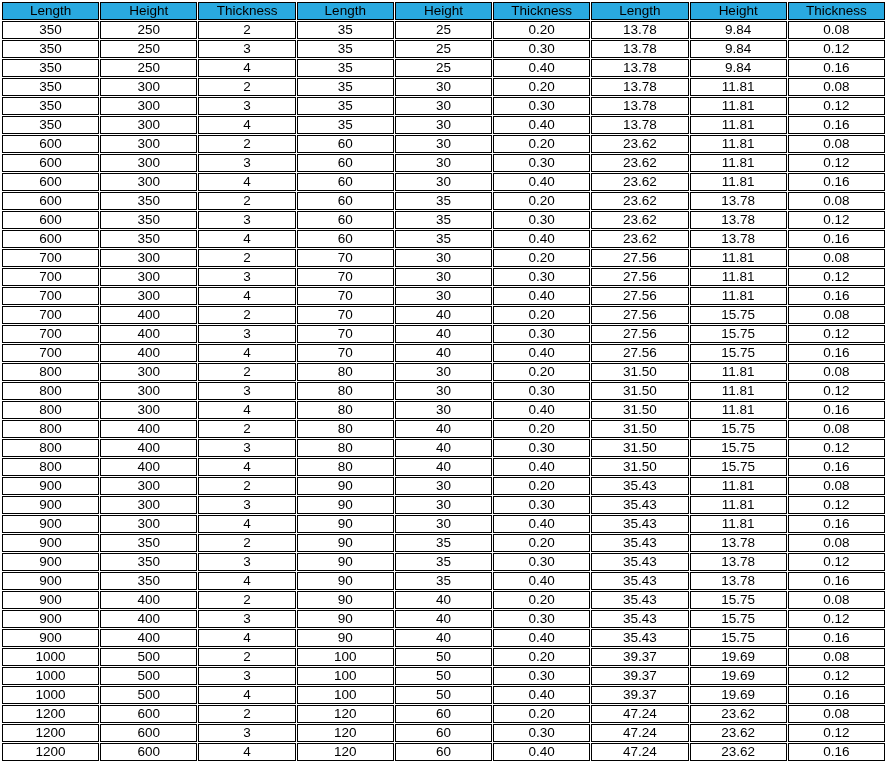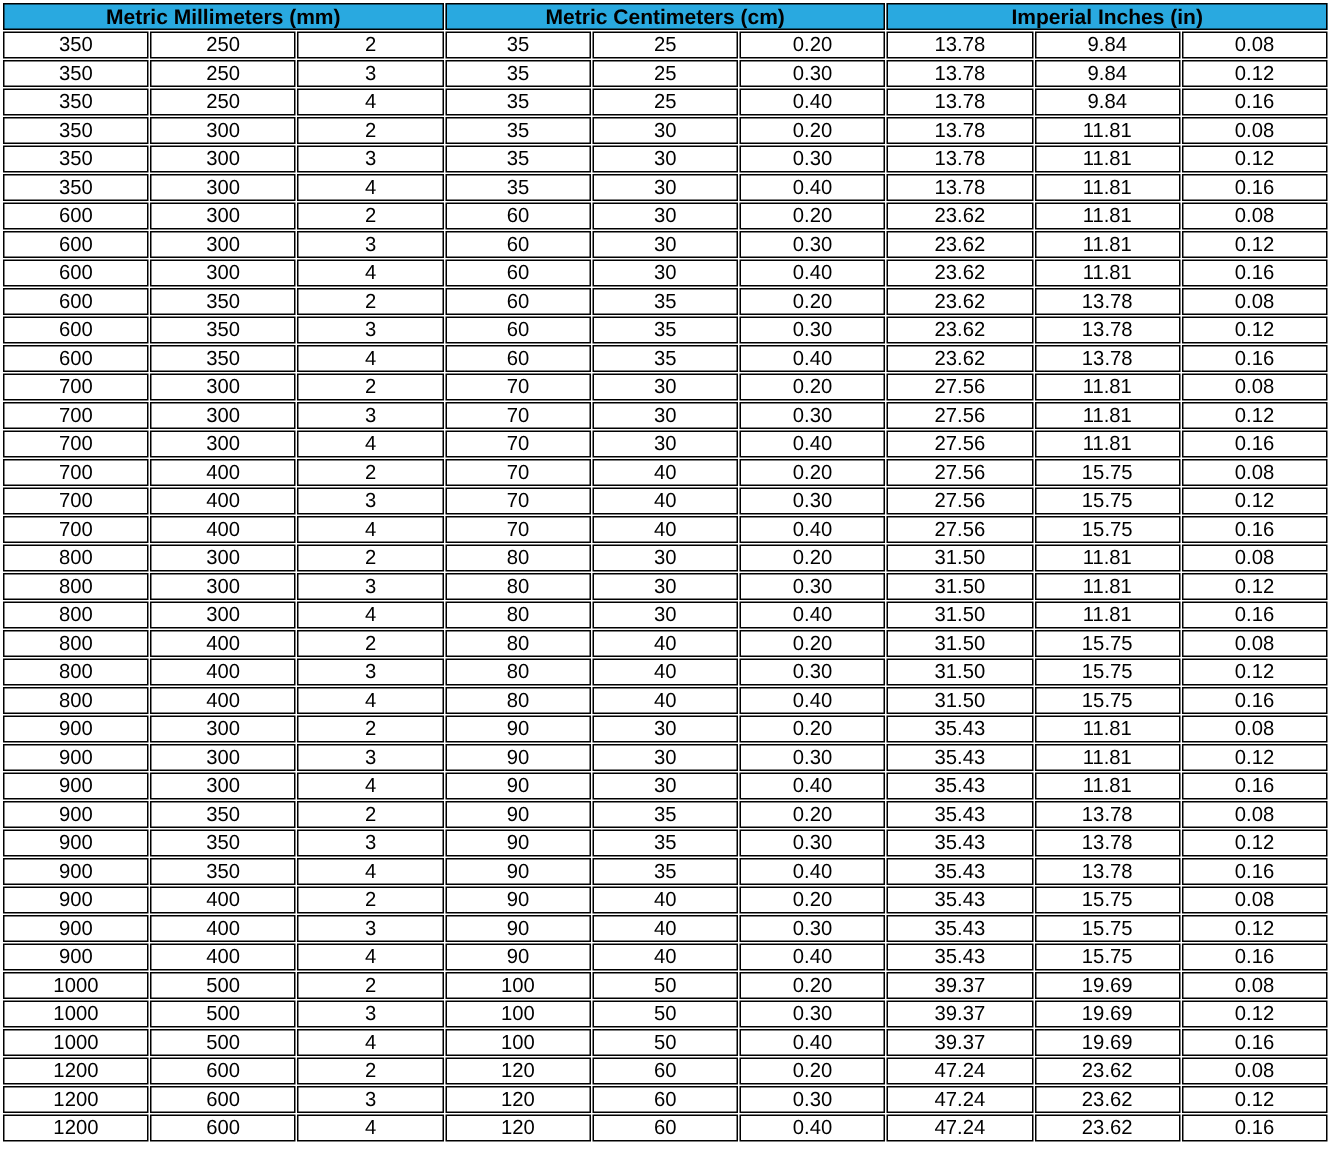--- a/index.html
+++ b/index.html
@@ -63,23 +63,29 @@
         <col style="width: 11.1111%;">
         <col style="width: 11.1111%;">
         <col style="width: 11.1111%;">
         <col style="width: 11.1111%;">
         <col style="width: 11.1111%;">
         <col style="width: 11.1111%;">
         <col style="width: 11.1111%;">
       </colgroup>
     <thead id="thead">
         <tr>
-          <th colspan="3" class="section-title">Metric Millimeters (mm)</th>
-          <th colspan="3" class="section-title">Metric Centimeters (cm)</th>
-          <th colspan="3" class="section-title">Imperial Inches (in)</th>
+          <th class="col-header">Length</th>
+          <th class="col-header">Height</th>
+          <th class="col-header">Thickness</th>
+          <th class="col-header">Length</th>
+          <th class="col-header">Height</th>
+          <th class="col-header">Thickness</th>
+          <th class="col-header">Length</th>
+          <th class="col-header">Height</th>
+          <th class="col-header">Thickness</th>
         </tr>
       </thead>
     <tbody id="tbody">
         <tr>
           <td>350</td>
           <td>250</td>
           <td>2</td>
           <td>35</td>
           <td>25</td>
           <td>0.20</td>

